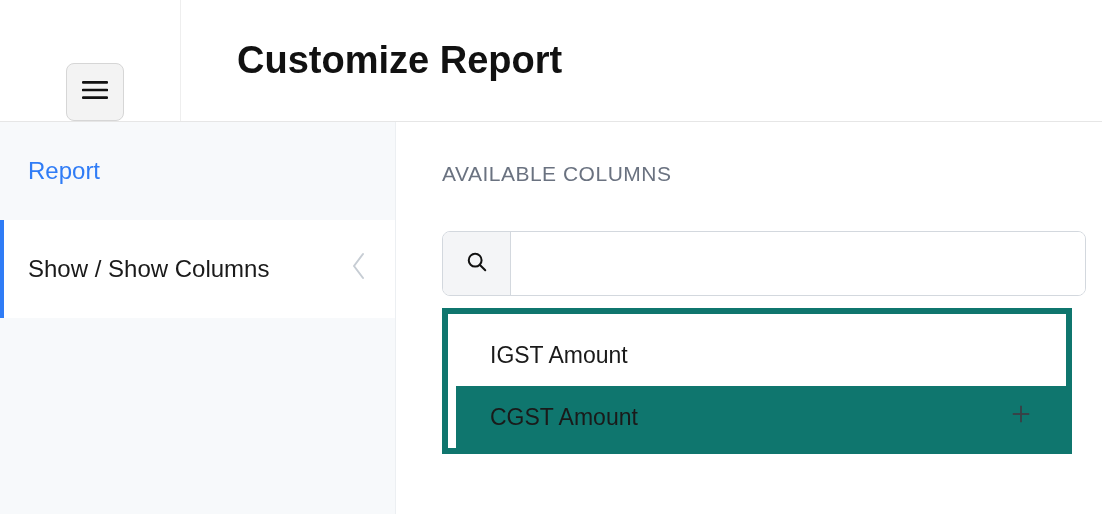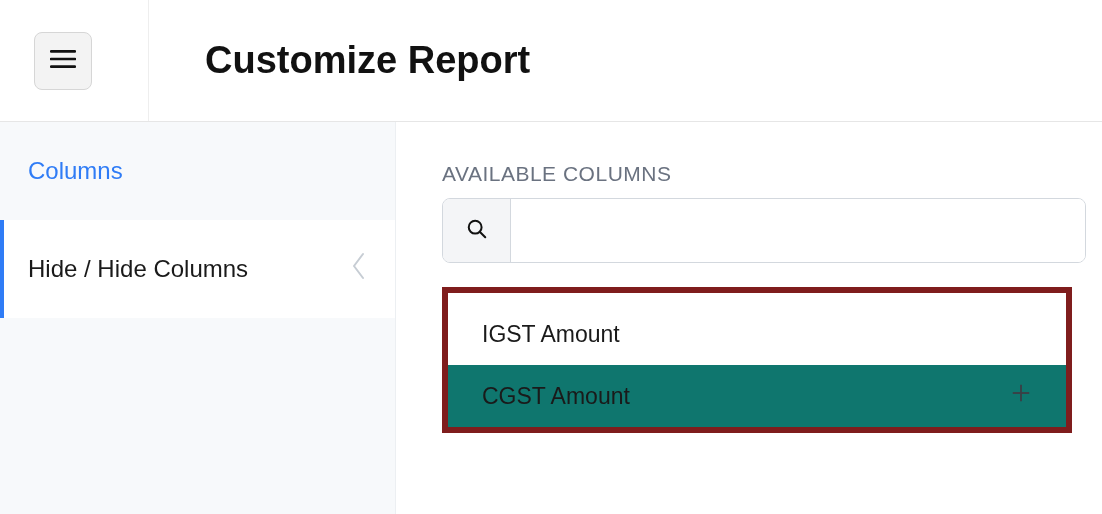--- a/index.html
+++ b/index.html
@@ -6,24 +6,25 @@
   body {
     font-family: -apple-system, BlinkMacSystemFont, "Segoe UI", Helvetica, Arial, sans-serif;
     background: #fff;
     width: 1102px;
     height: 514px;
     overflow: hidden;
     color: #1a1a1a;
   }
   .topbar {
     display: flex;
-    align-items: center;
+    align-items: flex-end;
     height: 122px;
     border-bottom: 1px solid #e6e6e6;
     position: relative;
+    padding-left: 32px;
   }
   .menu-btn {
     width: 58px;
     height: 58px;
     margin-left: 34px;
     border: 1px solid #d6d6d6;
     border-radius: 8px;
     background: #f3f3f3;
     display: flex;
     align-items: center;
@@ -81,21 +82,21 @@
   .sidebar-item .arrow svg { width: 16px; height: 28px; }
   .main {
     flex: 1;
     padding: 40px 0 0 46px;
     position: relative;
   }
   .section-label {
     font-size: 21px;
     letter-spacing: 0.5px;
     color: #6a7280;
-    margin-bottom: 12px;
+    margin-bottom: 45px;
     font-weight: 400;
   }
   .search-row {
     display: flex;
     width: 644px;
     height: 65px;
     border: 1px solid #d3d8de;
     border-radius: 8px;
     overflow: hidden;
   }
@@ -110,24 +111,24 @@
   .search-icon-box svg { width: 22px; height: 22px; stroke: #111; }
   .search-input {
     flex: 1;
     border: none;
     outline: none;
     font-size: 20px;
     padding: 0 18px;
     background: #fff;
   }
   .highlight-box {
-    margin-top: 24px;
+    margin-top: 12px;
     width: 630px;
-    border: 6px solid #7f1d1d;
-    padding: 10px 0 0 0;
+    border: 6px solid #0f766e;
+    padding: 10px 0 0 8px;
     background: #fff;
   }
   .col-item {
     display: flex;
     align-items: center;
     justify-content: space-between;
     height: 62px;
     padding: 0 34px;
     font-size: 23px;
     color: #1a1a1a;
@@ -153,24 +154,24 @@
   </div>
   <div class="title-wrap">
     <h1 class="page-title">Customize Report</h1>
   </div>
 </div>
 
 <div class="body">
 
   <div class="sidebar">
     <div class="sidebar-item general">
-      <span>Columns</span>
+      <span>Report</span>
     </div>
     <div class="sidebar-item active">
-      <span>Hide / Hide Columns</span>
+      <span>Show / Show Columns</span>
       <span class="arrow">
         <svg viewBox="0 0 16 28" fill="none">
             <polyline points="12,2 3,14 12,26" stroke="#c7cdd4" stroke-width="2" stroke-linecap="round" stroke-linejoin="round"></polyline>
           </svg>
       </span>
     </div>
   </div>
 
   <div class="main">
     <div class="section-label">AVAILABLE COLUMNS</div>

